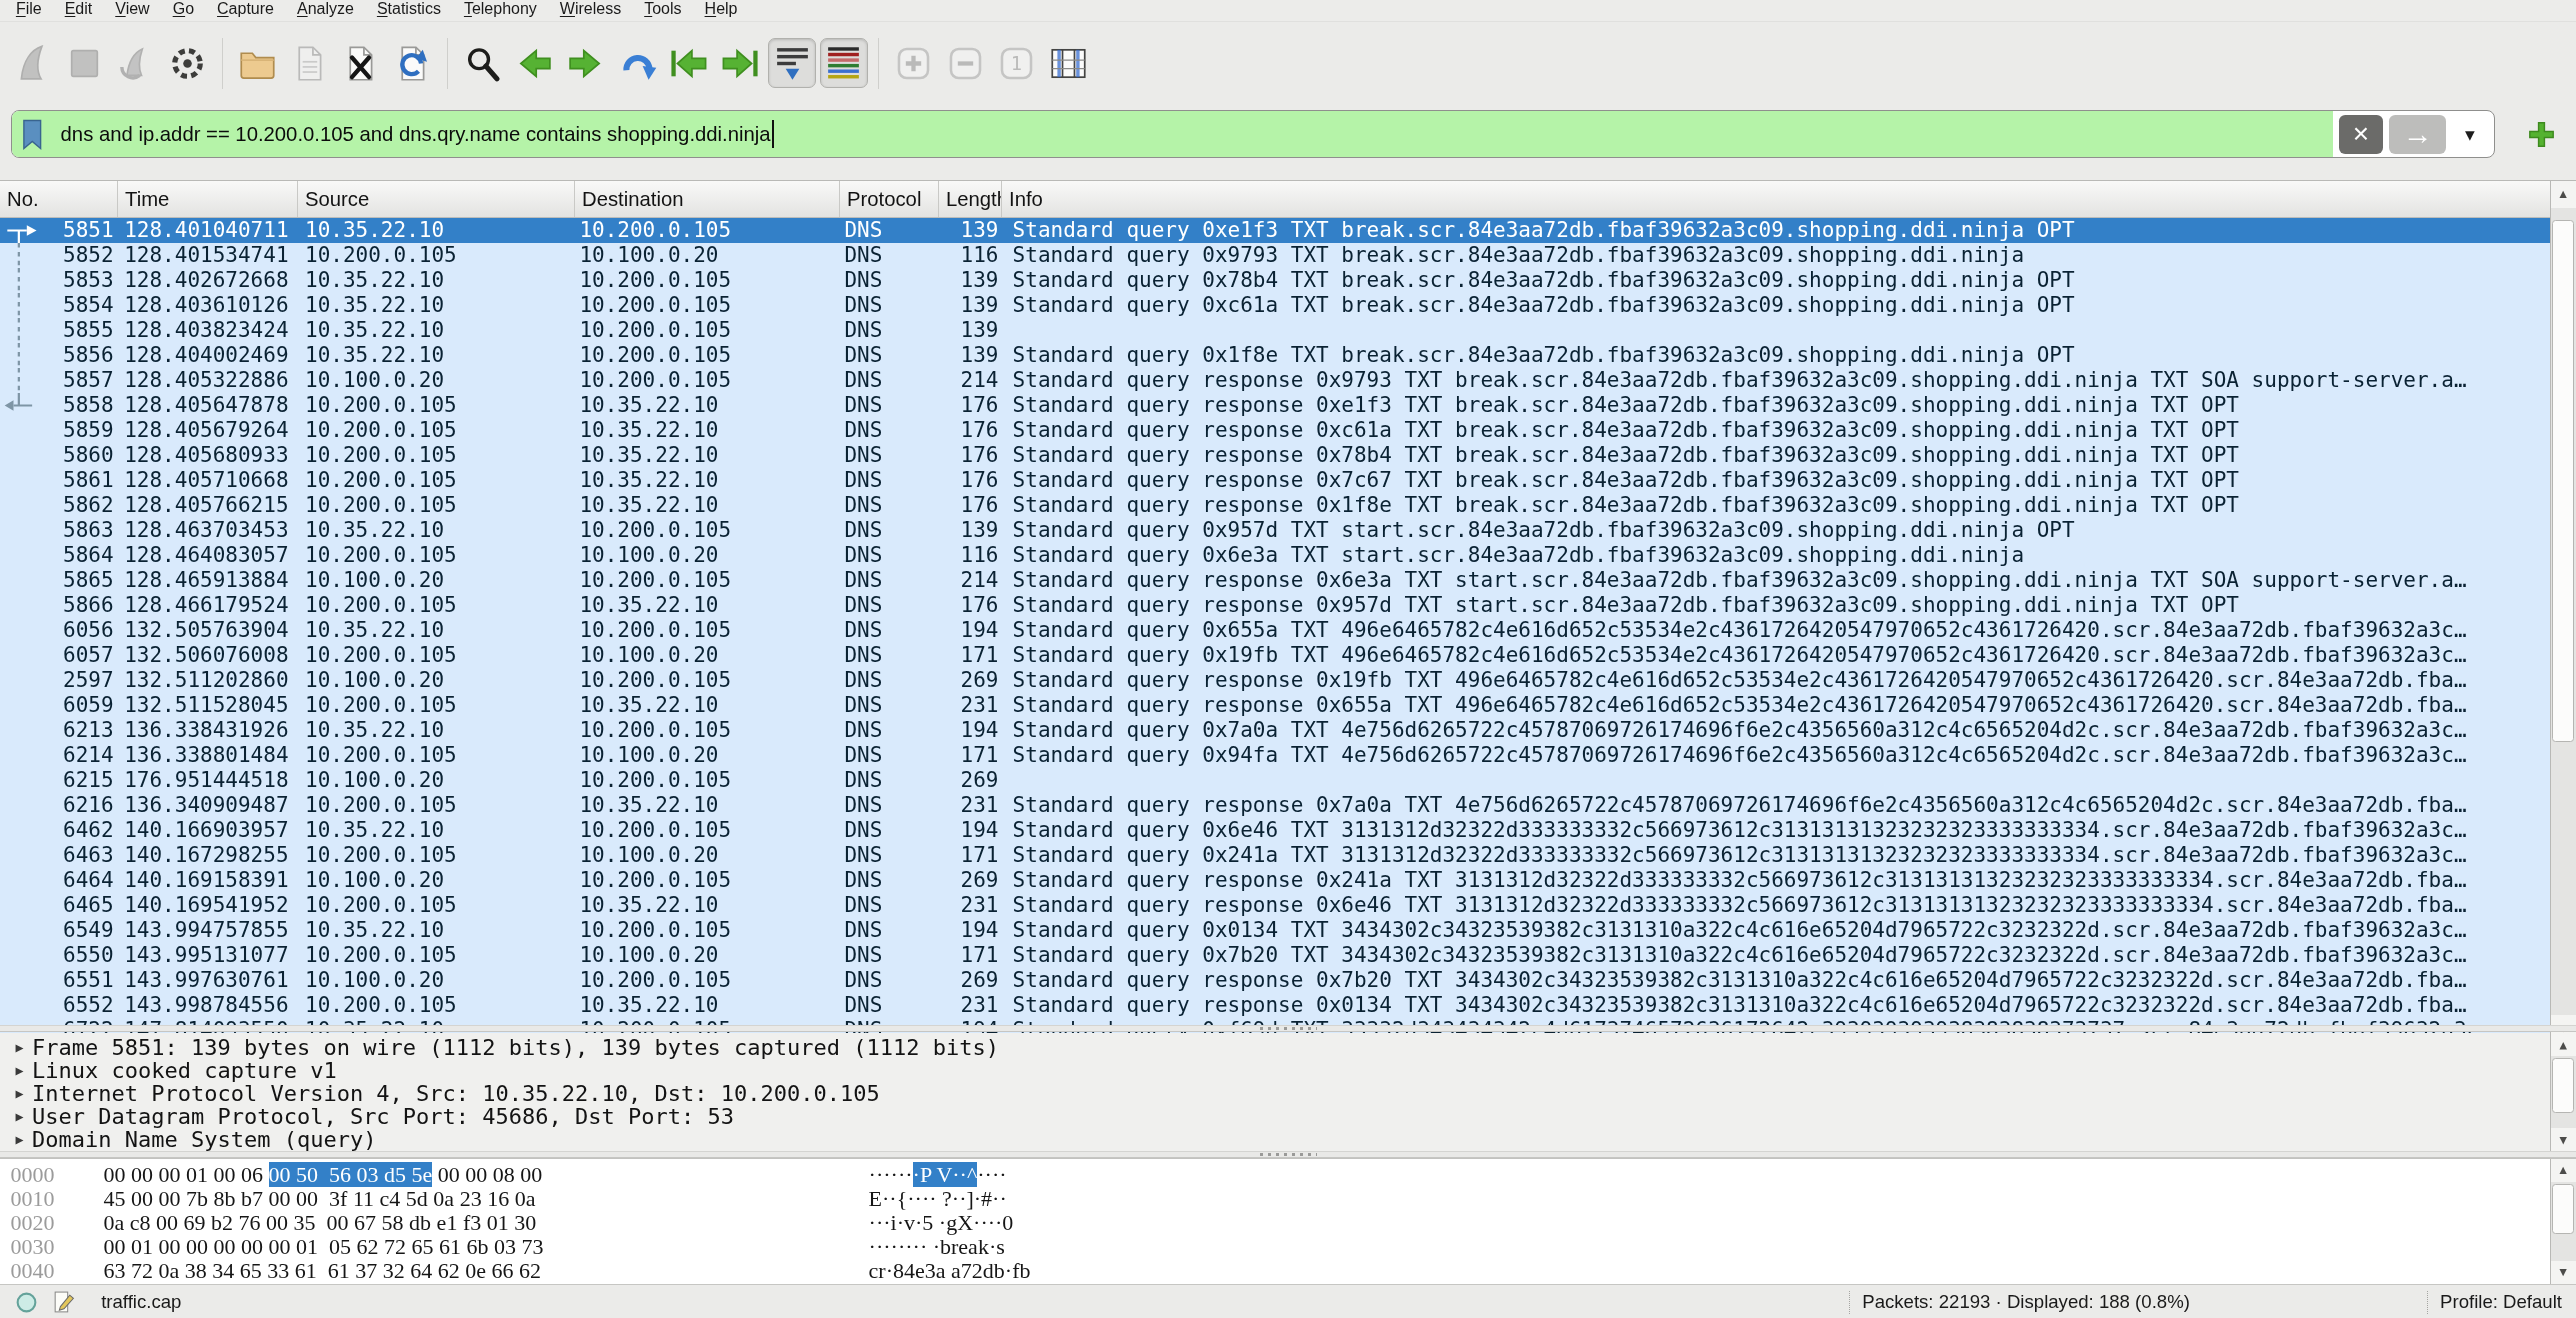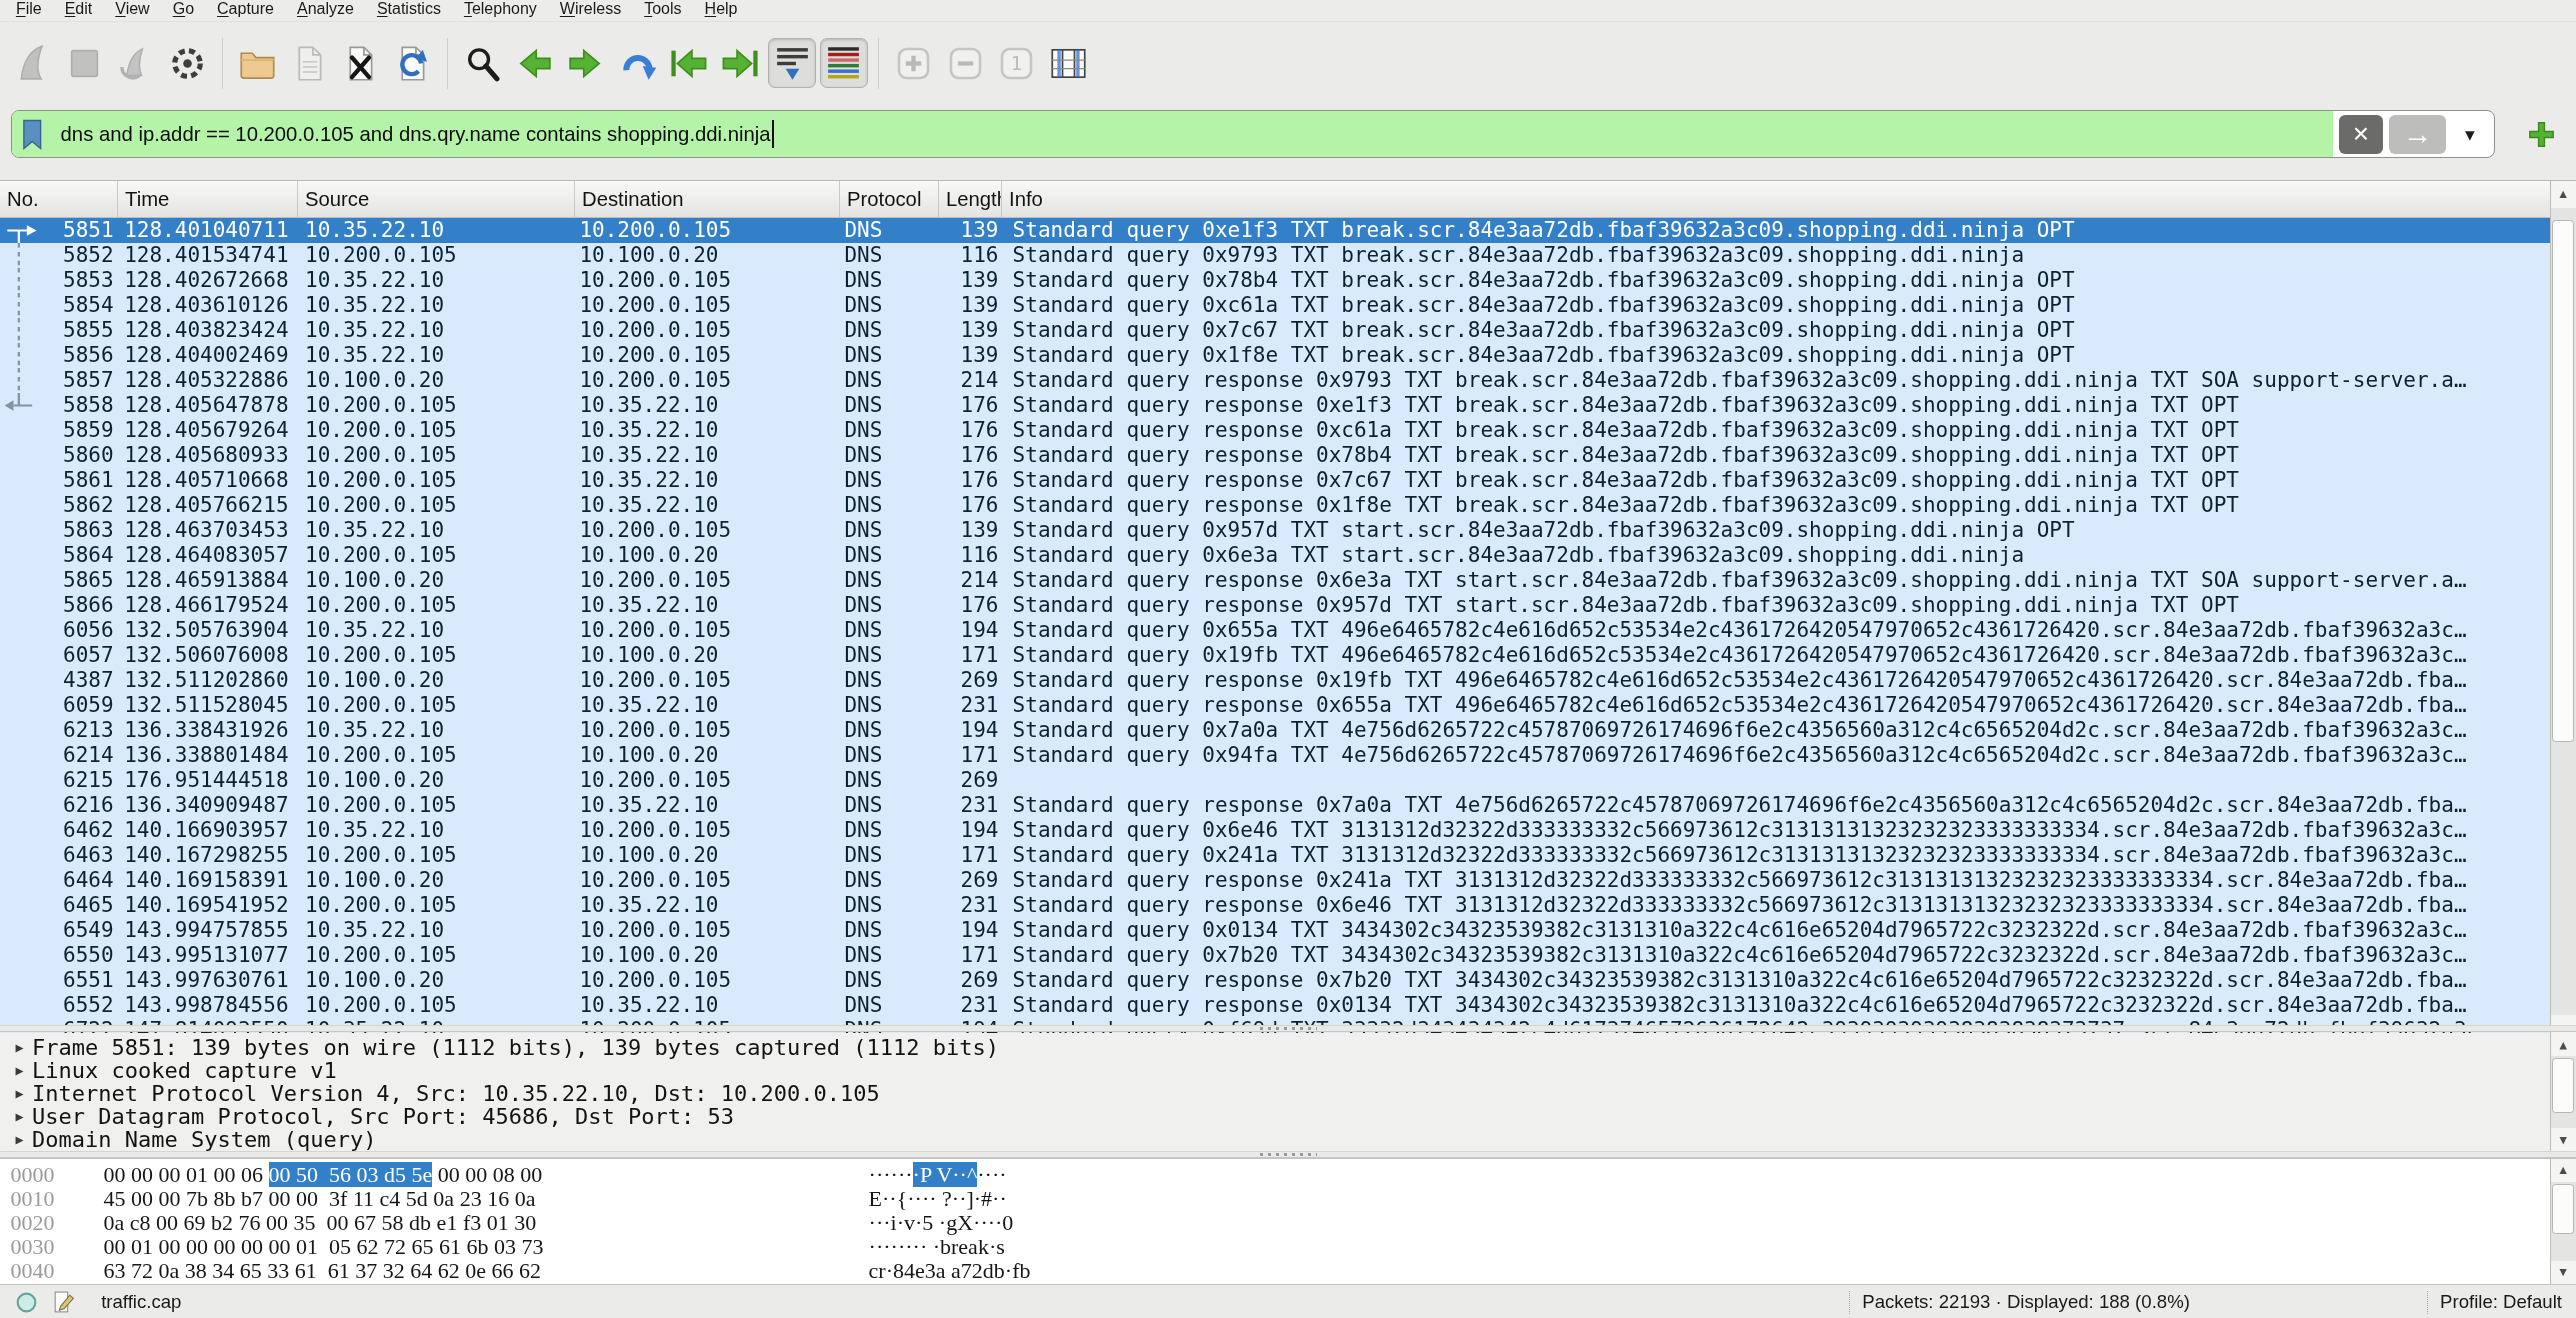--- a/index.html
+++ b/index.html
@@ -363,21 +363,20 @@
       </div>
       <div class="prow">
         <div class="pc no"><svg class="mk" viewBox="0 0 44 28">
             <path d="M19 0 V28" stroke="#7e95a5" stroke-width="2.5" stroke-dasharray="5 5" fill="none"></path>
           </svg><span>5855</span></div>
         <div class="pc time">128.403823424</div>
         <div class="pc src">10.35.22.10</div>
         <div class="pc dst">10.200.0.105</div>
         <div class="pc proto">DNS</div>
         <div class="pc len">139</div>
-        <div class="pc info">Standard query 0x7c67 TXT break.scr.84e3aa72db.fbaf39632a3c09.shopping.ddi.ninja OPT</div>
       </div>
       <div class="prow">
         <div class="pc no"><svg class="mk" viewBox="0 0 44 28">
             <path d="M19 0 V28" stroke="#7e95a5" stroke-width="2.5" stroke-dasharray="5 5" fill="none"></path>
           </svg><span>5856</span></div>
         <div class="pc time">128.404002469</div>
         <div class="pc src">10.35.22.10</div>
         <div class="pc dst">10.200.0.105</div>
         <div class="pc proto">DNS</div>
         <div class="pc len">139</div>
@@ -490,21 +489,21 @@
       <div class="prow">
         <div class="pc no"><span>6057</span></div>
         <div class="pc time">132.506076008</div>
         <div class="pc src">10.200.0.105</div>
         <div class="pc dst">10.100.0.20</div>
         <div class="pc proto">DNS</div>
         <div class="pc len">171</div>
         <div class="pc info">Standard query 0x19fb TXT 496e6465782c4e616d652c53534e2c4361726420547970652c4361726420.scr.84e3aa72db.fbaf39632a3c…</div>
       </div>
       <div class="prow">
-        <div class="pc no"><span>4387</span></div>
+        <div class="pc no"><span>2597</span></div>
         <div class="pc time">132.511202860</div>
         <div class="pc src">10.100.0.20</div>
         <div class="pc dst">10.200.0.105</div>
         <div class="pc proto">DNS</div>
         <div class="pc len">269</div>
         <div class="pc info">Standard query response 0x19fb TXT 496e6465782c4e616d652c53534e2c4361726420547970652c4361726420.scr.84e3aa72db.fba…</div>
       </div>
       <div class="prow">
         <div class="pc no"><span>6059</span></div>
         <div class="pc time">132.511528045</div>

